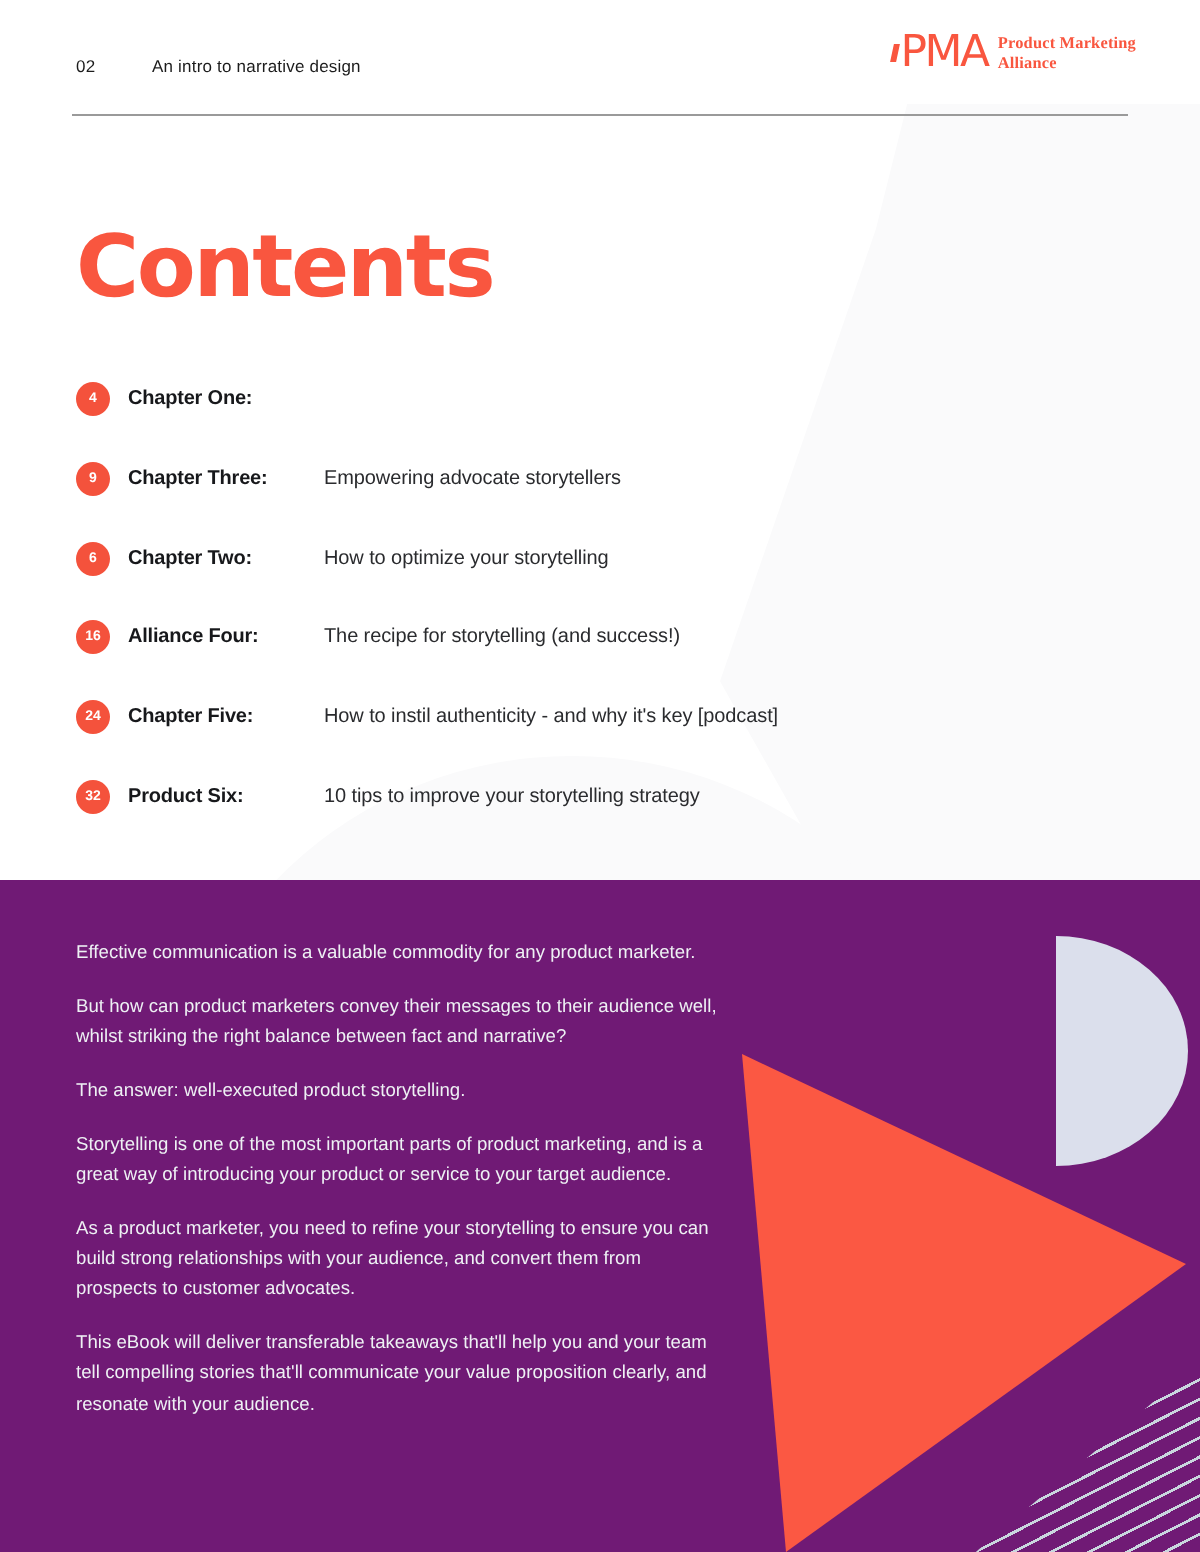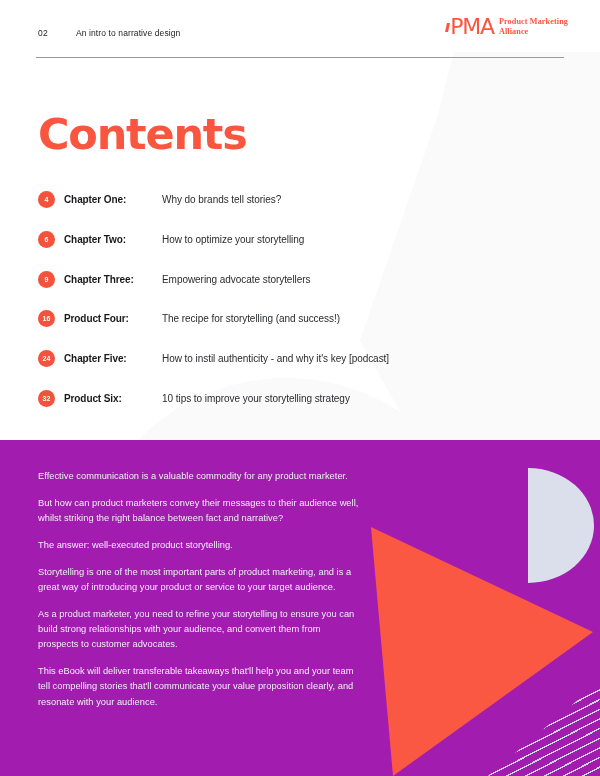--- a/index.html
+++ b/index.html
@@ -175,21 +175,21 @@
     letter-spacing: -0.05px;
   }
 
   
   .dark-area {
     position: absolute;
     left: 0;
     top: 440px;
     width: 600px;
     height: 336px;
-    background: #a21caf;
+    background: #701a75;
     overflow: hidden;
   }
 
   .hatch {
     position: absolute;
     right: -10px;
     bottom: -6px;
     width: 190px;
     height: 140px;
     background-image: repeating-linear-gradient(
@@ -261,38 +261,37 @@
       <div class="divider"></div>
     </div>
 
     <h1 class="contents-title">Contents</h1>
 
     <div class="toc">
 
       <div class="toc-row">
         <div class="toc-badge">4</div>
         <div class="toc-chapter">Chapter One:</div>
-        <div class="toc-desc">Why do brands tell stories?</div>
+      </div>
+
+      <div class="toc-row">
+        <div class="toc-badge">9</div>
+        <div class="toc-chapter">Chapter Three:</div>
+        <div class="toc-desc">Empowering advocate storytellers</div>
       </div>
 
       <div class="toc-row">
         <div class="toc-badge">6</div>
         <div class="toc-chapter">Chapter Two:</div>
         <div class="toc-desc">How to optimize your storytelling</div>
       </div>
 
       <div class="toc-row">
-        <div class="toc-badge">9</div>
-        <div class="toc-chapter">Chapter Three:</div>
-        <div class="toc-desc">Empowering advocate storytellers</div>
-      </div>
-
-      <div class="toc-row">
         <div class="toc-badge">16</div>
-        <div class="toc-chapter">Product Four:</div>
+        <div class="toc-chapter">Alliance Four:</div>
         <div class="toc-desc">The recipe for storytelling (and success!)</div>
       </div>
 
       <div class="toc-row">
         <div class="toc-badge">24</div>
         <div class="toc-chapter">Chapter Five:</div>
         <div class="toc-desc">How to instil authenticity - and why it's key [podcast]</div>
       </div>
 
       <div class="toc-row">

